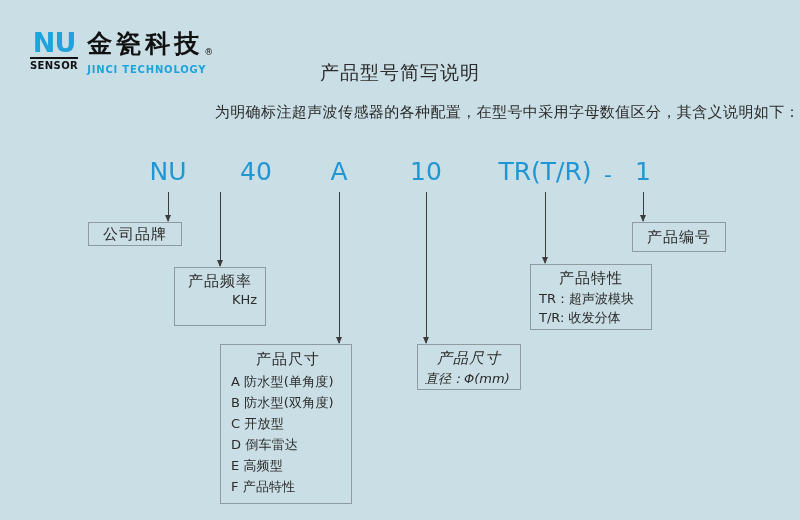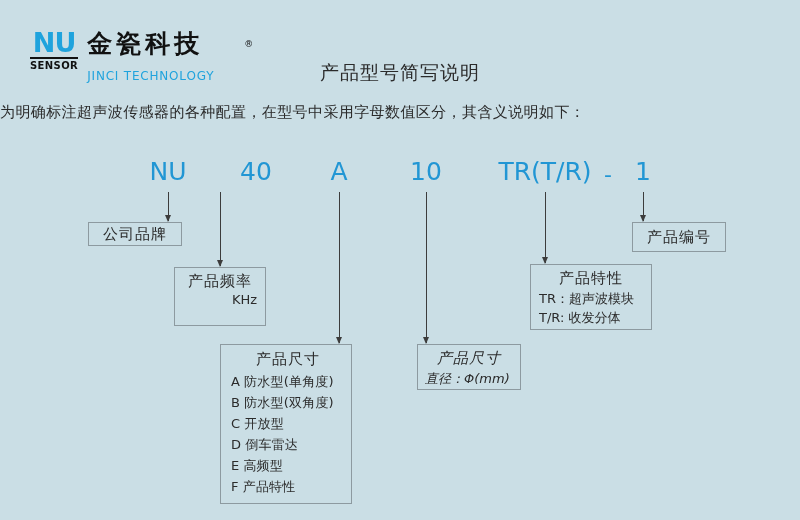--- a/index.html
+++ b/index.html
@@ -58,62 +58,61 @@
     line-height: 11px;
   }
   .logo-words {
     margin-left: 9px;
     display: flex;
     flex-direction: column;
     line-height: 1;
   }
   .logo-cn-row {
     display: flex;
-    align-items: center;
-    gap: 40px;
+    align-items: flex-end;
   }
   .logo-cn {
     font-size: 25px;
     font-weight: bold;
     color: #111111;
     letter-spacing: 4px;
     line-height: 27px;
   }
   .logo-reg {
     font-size: 9px;
     color: #111111;
     line-height: 10px;
     margin-left: 1px;
   }
   .logo-en {
-    font-size: 12px;
-    font-weight: normal;
+    font-size: 10px;
+    font-weight: bold;
     color: #1fa3dd;
     letter-spacing: 0.8px;
     line-height: 15px;
-    margin-top: 12px;
+    margin-top: 5px;
   }
 
   
   .title {
     position: absolute;
     left: 0;
     top: 60px;
     width: 800px;
     text-align: center;
     font-size: 19px;
     color: #2b2b2b;
     letter-spacing: 1px;
   }
   .subtitle {
     position: absolute;
     left: 0;
     top: 103px;
     width: 800px;
-    text-align: left;
+    text-align: right;
     font-size: 15px;
     color: #2b2b2b;
     letter-spacing: 0.4px;
   }
 
   
   .model-part {
     position: absolute;
     top: 157px;
     font-size: 25px;

